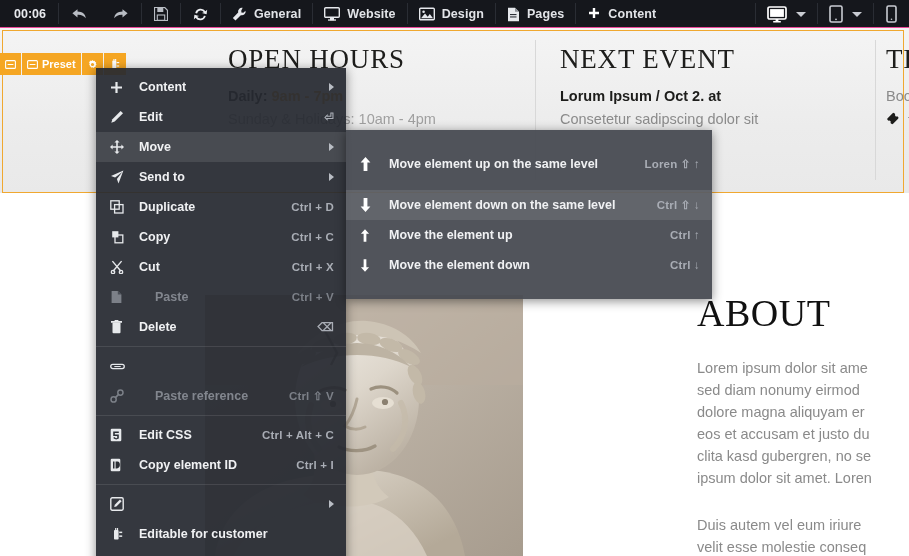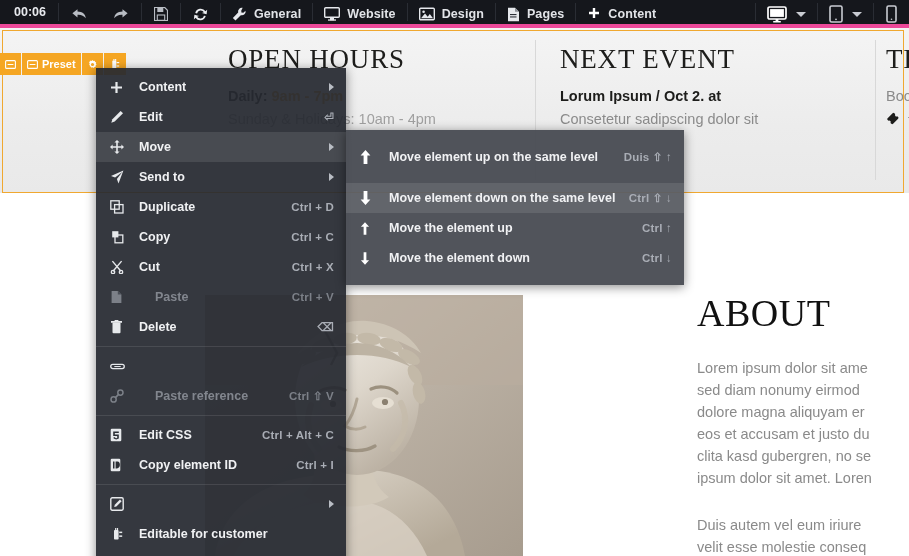--- a/index.html
+++ b/index.html
@@ -11,21 +11,21 @@
   }
 
   
   #toolbar {
     position: absolute; top: 0; left: 0;
     width: 909px; height: 28px;
     background: #15171c;
     display: flex; align-items: stretch;
     color: #d6d8dc;
     font-size: 12.5px;
-    border-bottom: 4px solid #ec4899;
+    border-bottom: 1px solid #ec4899;
     z-index: 60;
   }
   .tb-item {
     display: flex; align-items: center; gap: 7px;
     padding: 0 11px;
     height: 28px;
     color: #e2e4e8;
     font-weight: bold;
     letter-spacing: .1px;
     white-space: nowrap;
@@ -193,26 +193,26 @@
     border-bottom: 4px solid transparent;
     border-left: 5px solid #b9bdc4;
     margin-left: 10px;
   }
   .mi-sep { height: 1px; background: rgba(255,255,255,.10); margin: 4px 0; }
 
   
   #submenu {
     position: absolute;
     left: 346px; top: 130px;
-    width: 338px;
+    width: 366px;
     background: rgba(72,75,82,.95);
     z-index: 85;
     font-size: 12.5px;
     box-shadow: 0 2px 10px rgba(0,0,0,.45);
-    padding: 12px 0;
+    padding: 19px 0;
   }
   #submenu .mi { height: 30px; padding: 0 12px 0 14px; }
   #submenu .mi.hl { background: rgba(255,255,255,.10); margin-top: 11px; }
 
   .kbd-del { font-size: 13px; color: #cfd2d7; letter-spacing: 0; }
 </style>
 </head>
 <body>
 
 <div id="toolbar">
@@ -680,21 +680,21 @@
 </div>
 
 <div id="submenu">
   <div class="mi">
     <span class="mi-ico">
         <svg width="11" height="14" viewBox="0 0 11 14">
           <path d="M5.5 0 10.4 5.6H7.4V14H3.6V5.6H.6z" fill="#ffffff"></path>
         </svg>
       </span>
     <span class="mi-label">Move element up on the same level</span>
-    <span class="mi-short">Duis ⇧ ↑</span>
+    <span class="mi-short">Loren ⇧ ↑</span>
   </div>
   <div class="mi hl">
     <span class="mi-ico">
         <svg width="11" height="14" viewBox="0 0 11 14">
           <path d="M5.5 14 .6 8.4h3V0h3.8v8.4h3z" fill="#ffffff"></path>
         </svg>
       </span>
     <span class="mi-label">Move element down on the same level</span>
     <span class="mi-short">Ctrl ⇧ ↓</span>
   </div>

